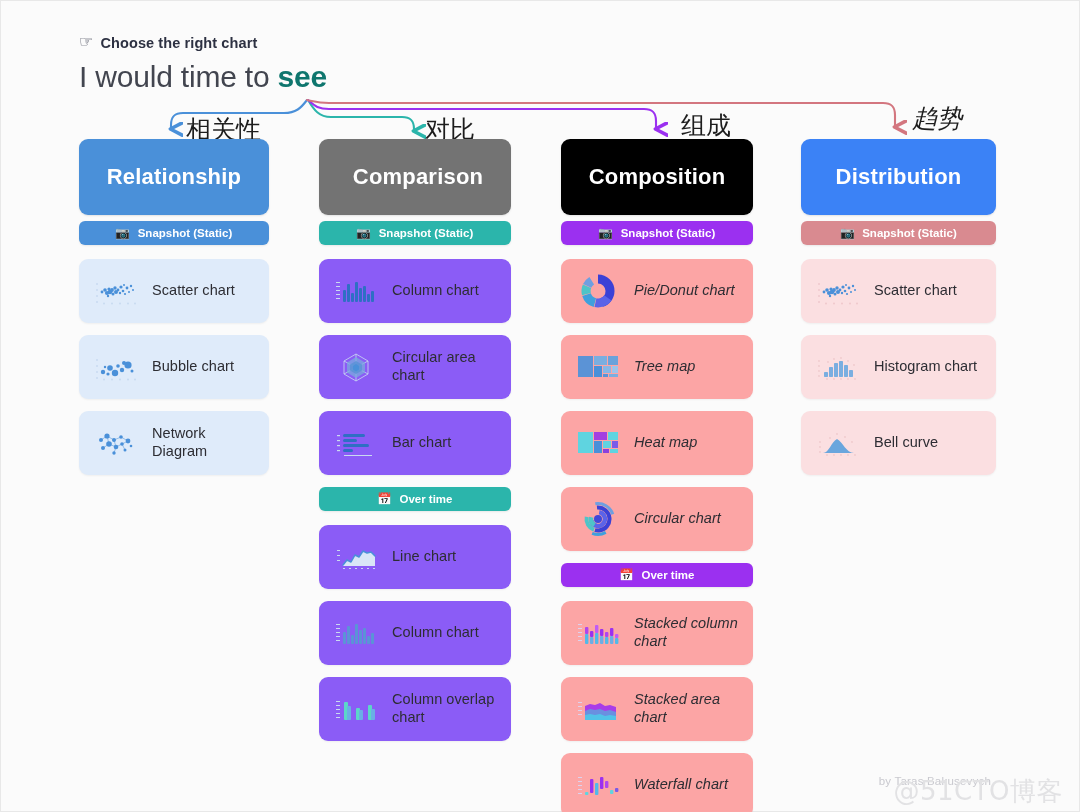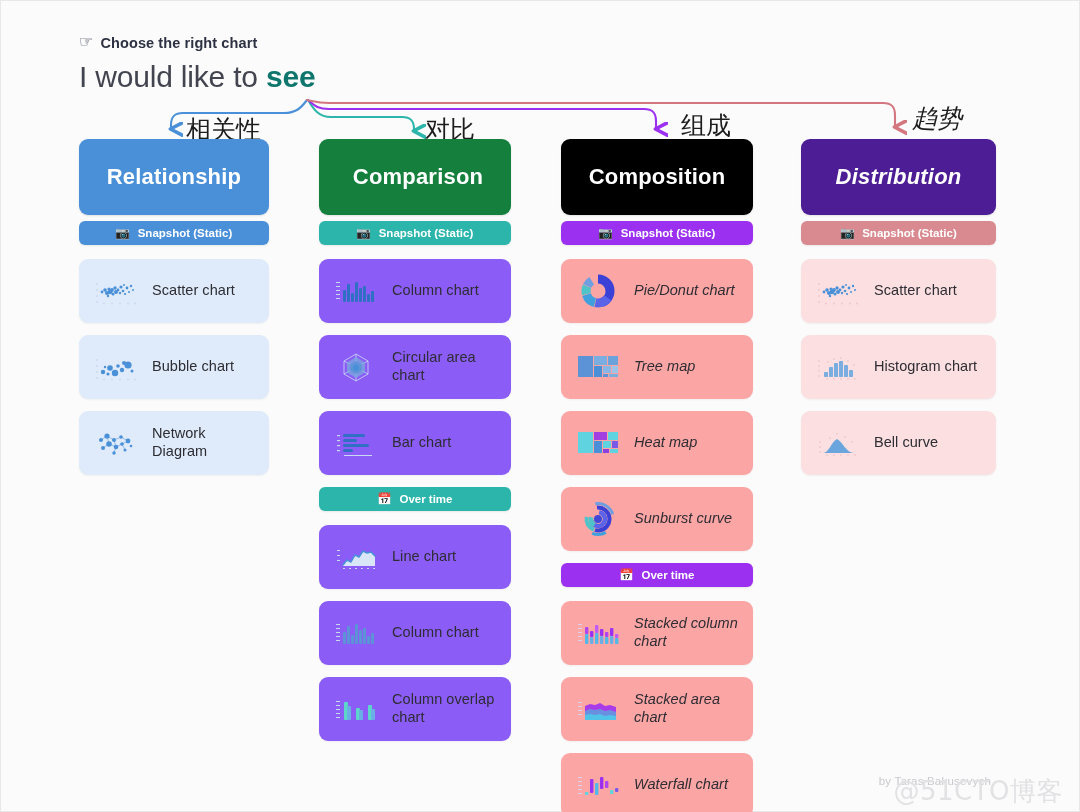--- a/index.html
+++ b/index.html
@@ -80,29 +80,29 @@
   .card .cap {
     font-size: 14.5px; color: #2d2d33; font-weight: 500;
     line-height: 1.22; letter-spacing: .05px;
   }
 
   
   #col0 .col-head { background: #4a90d9; }
   #col0 .badge    { background: #4a90d9; }
   #col0 .card     { background: #dfebfa; }
 
-  #col1 .col-head { background: #15803d; padding-left: 6px; }
+  #col1 .col-head { background: #737373; padding-left: 6px; }
   #col1 .badge    { background: #2bb5ab; }
   #col1 .card     { background: #8b5cf6; }
 
   #col2 .col-head { background: #000000; }
   #col2 .badge    { background: #9b30f0; }
   #col2 .card     { background: #fca5a5; font-style: italic; }
 
-  #col3 .col-head { background: #4c1d95; font-style: italic; }
+  #col3 .col-head { background: #3b82f6; }
   #col3 .badge    { background: #d98a90; }
   #col3 .card     { background: #fbdfe1; }
 
   
   .credit {
     position: absolute; right: 88px; bottom: 24px;
     font-size: 11.5px; color: #c9c9cf; font-weight: 500;
     letter-spacing: .2px;
   }
   .watermark {
@@ -114,21 +114,21 @@
 </head>
 <body>
 
 <div id="page">
 
   <div class="header">
     <div class="header-kicker">
       <span class="hand-icon">☞</span>
       <span>Choose the right chart</span>
     </div>
-    <div class="header-title"><span>I would like to </span><b>see</b></div>
+    <div class="header-title"><span>I would time to </span><b>see</b></div>
   </div>
 
   <svg id="connectors" viewBox="0 0 1080 200">
     <defs>
       <marker id="ah-blue" markerWidth="7" markerHeight="7" refX="3.4" refY="5.6" orient="auto">
         <path d="M0.3,0 L3.4,5.9 L6.5,0" fill="none" stroke="#4a90d9" stroke-width="1.7" stroke-linecap="round" stroke-linejoin="round"></path>
       </marker>
       <marker id="ah-teal" markerWidth="7" markerHeight="7" refX="3.4" refY="5.6" orient="auto">
         <path d="M0.3,0 L3.4,5.9 L6.5,0" fill="none" stroke="#2bb5ab" stroke-width="1.7" stroke-linecap="round" stroke-linejoin="round"></path>
       </marker>
@@ -473,21 +473,21 @@
             <g fill="none">
               <circle cx="19" cy="19" r="7" stroke="#5b63e8" stroke-width="4.5" stroke-dasharray="30 14" transform="rotate(-80 19 19)"></circle>
               <circle cx="19" cy="19" r="7" stroke="#4ec4c8" stroke-width="4.5" stroke-dasharray="9 35" transform="rotate(120 19 19)"></circle>
               <circle cx="19" cy="19" r="11.5" stroke="#3b41d6" stroke-width="4" stroke-dasharray="40 32" transform="rotate(-95 19 19)"></circle>
               <circle cx="19" cy="19" r="11.5" stroke="#4ec4c8" stroke-width="4" stroke-dasharray="16 56" transform="rotate(110 19 19)"></circle>
               <circle cx="19" cy="19" r="15.5" stroke="#6f9fe0" stroke-width="3" stroke-dasharray="22 76" transform="rotate(-100 19 19)"></circle>
               <circle cx="19" cy="19" r="15.5" stroke="#3fa0dd" stroke-width="3" stroke-dasharray="14 84" transform="rotate(60 19 19)"></circle>
             </g>
           </svg>
         </span>
-        <span class="cap">Sunburst curve</span>
+        <span class="cap">Circular chart</span>
       </div>
 
     </div>
 
     <div class="badge">
       <span class="bicon">📅</span>
       <span>Over time</span>
     </div>
     <div class="group">
 

